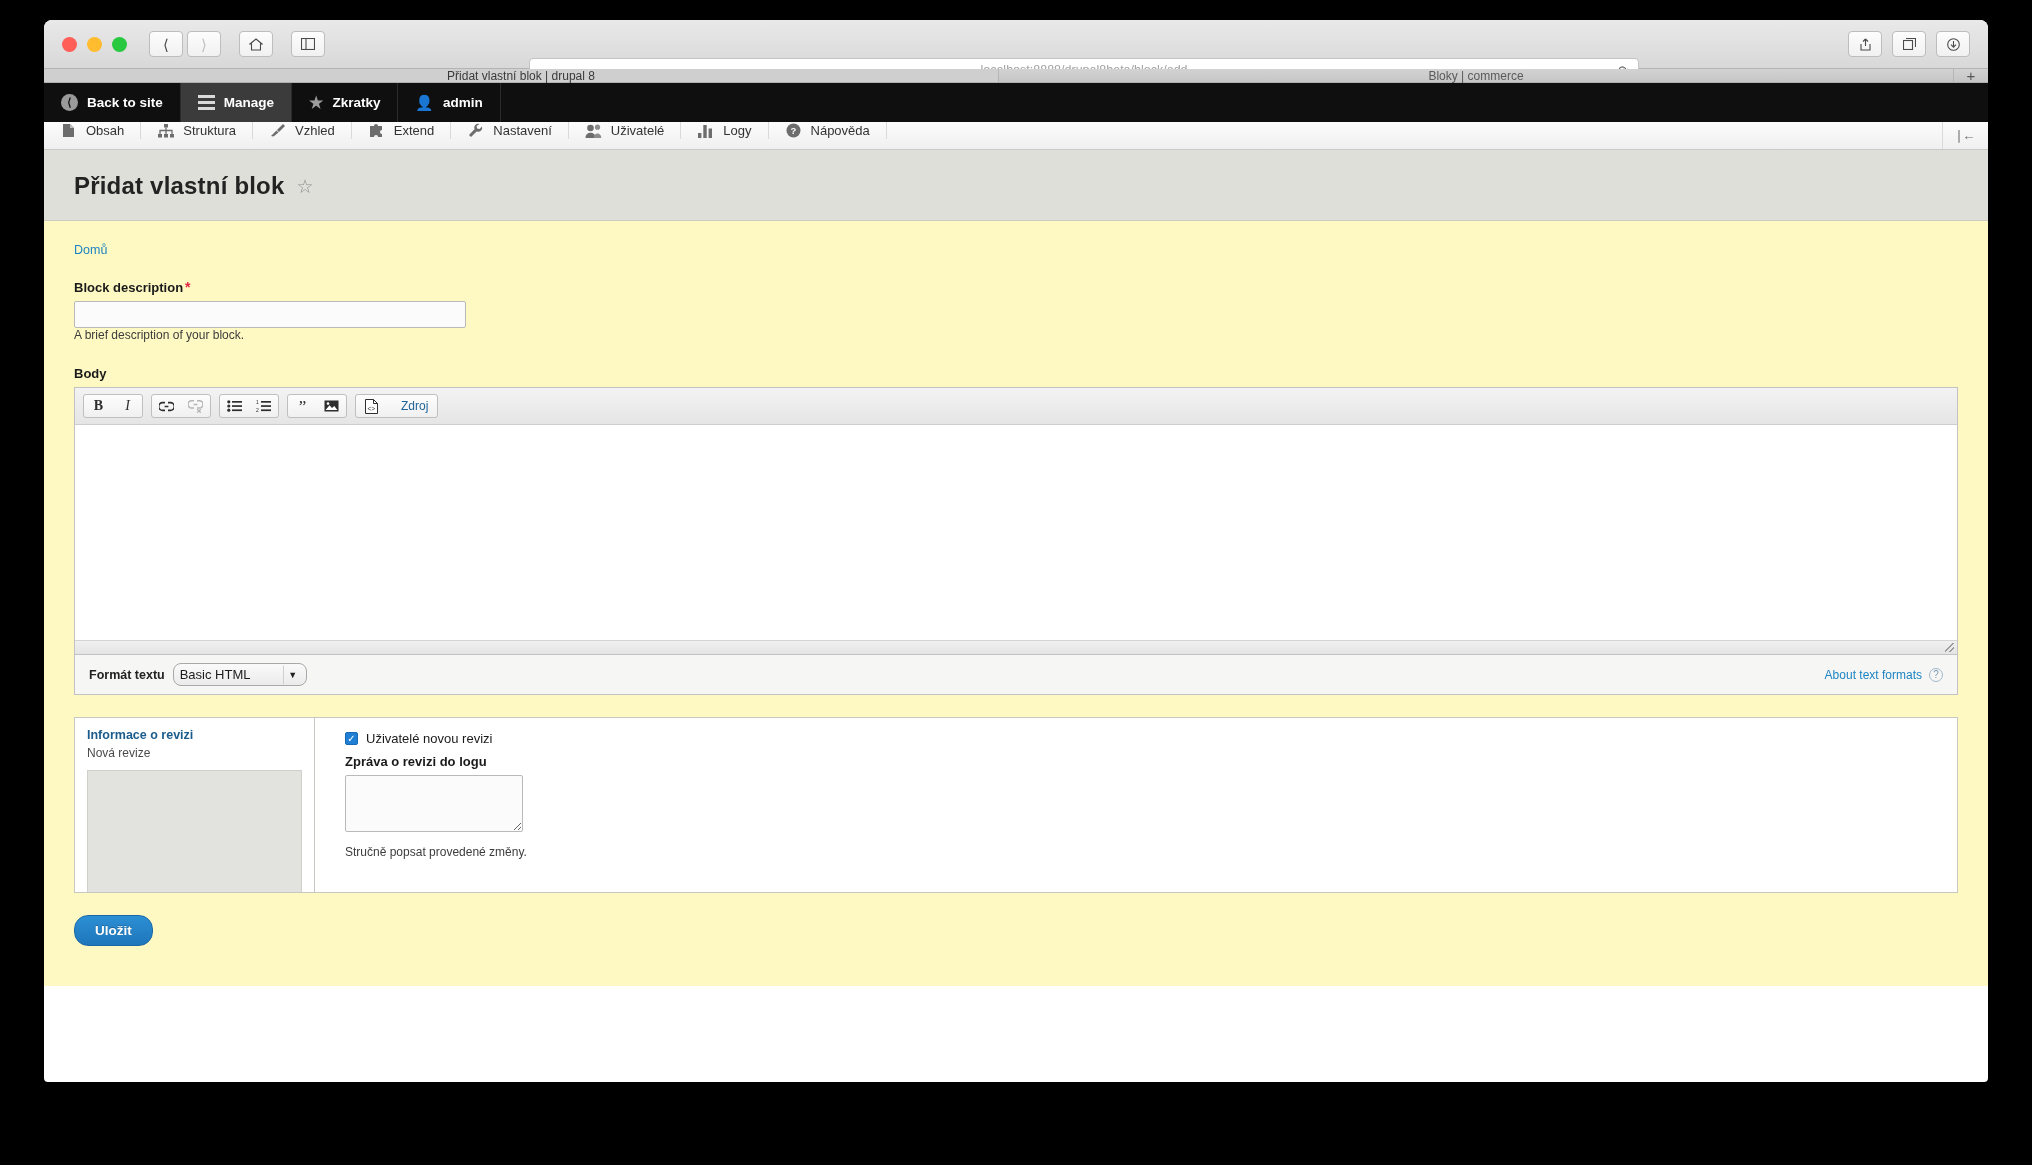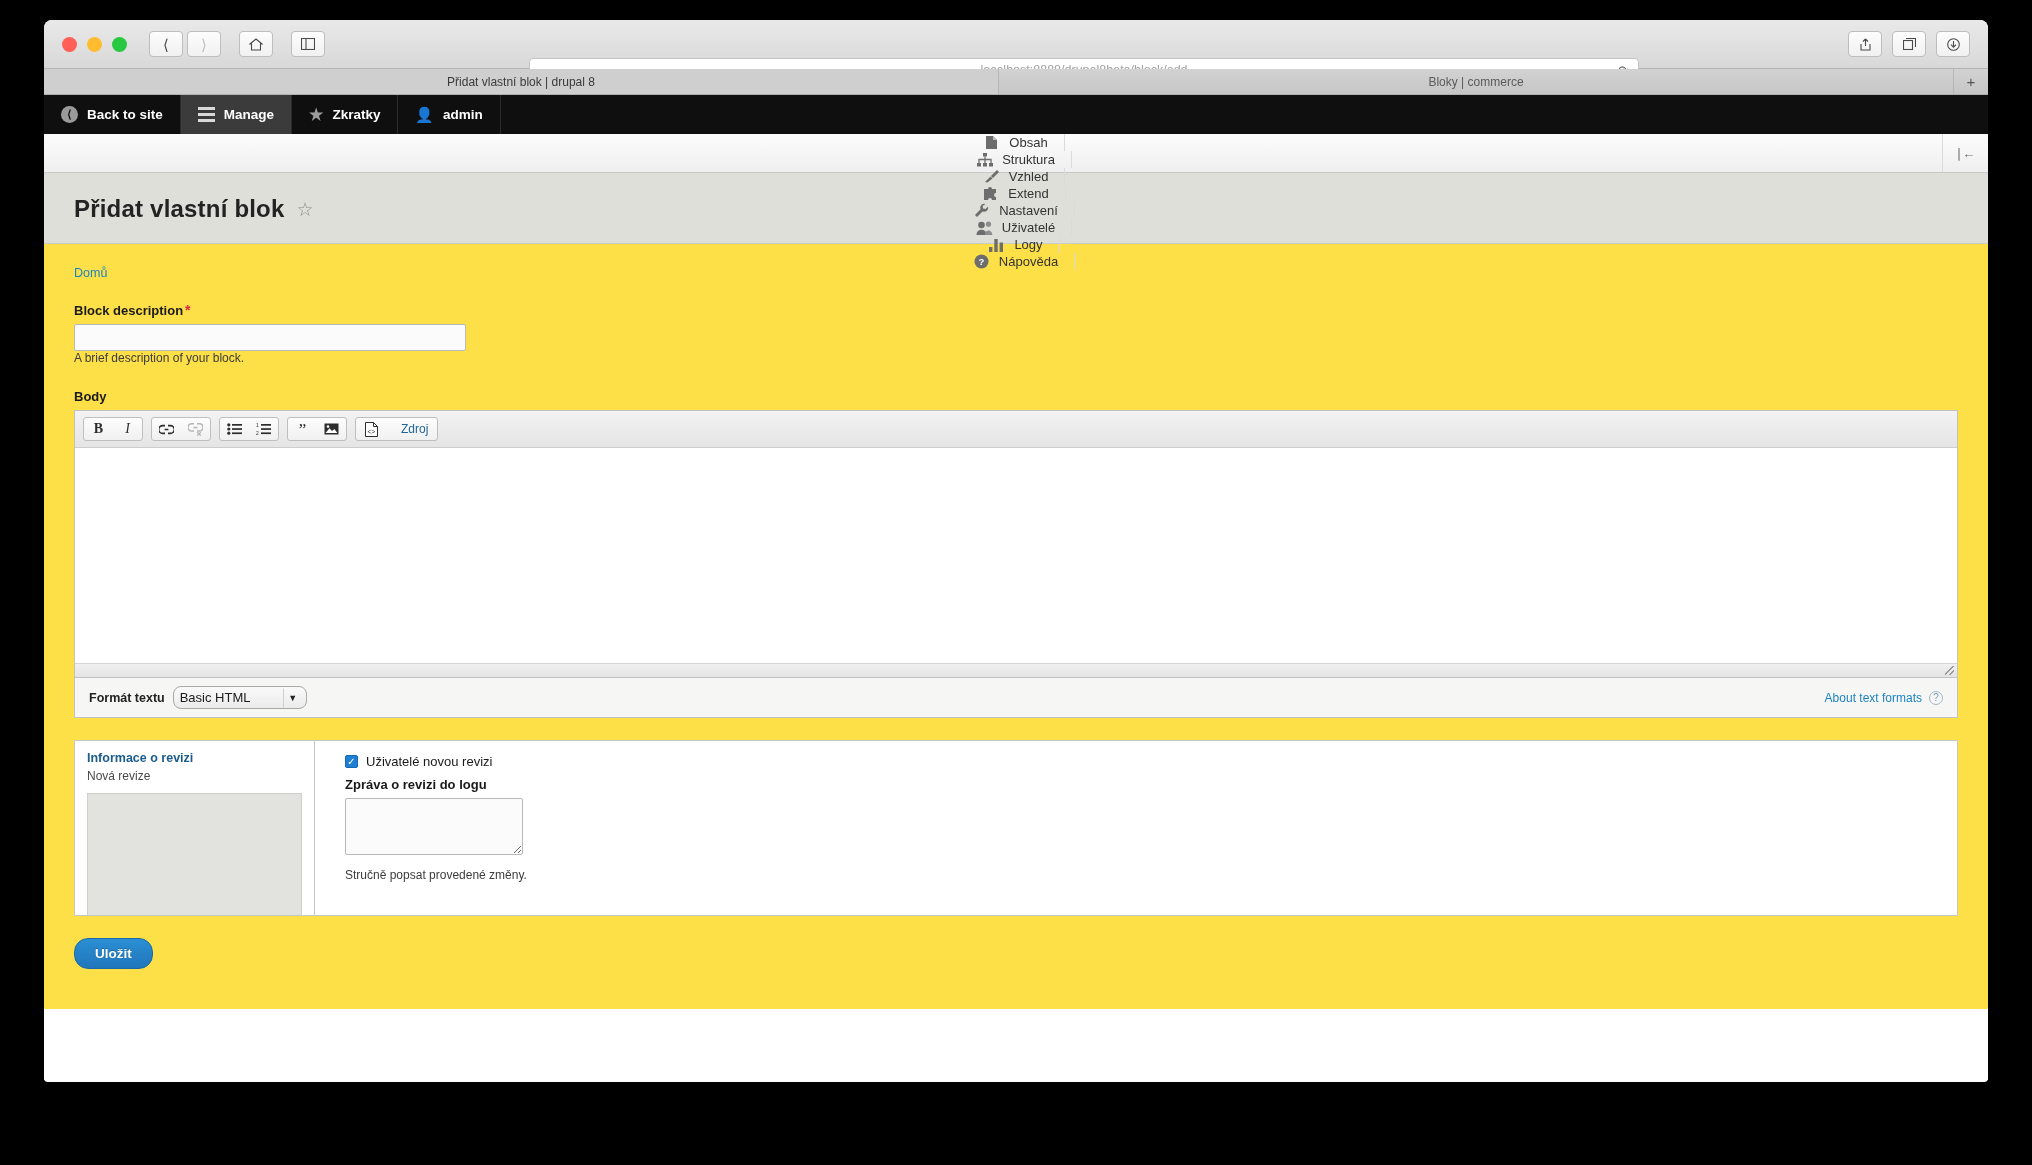--- a/index.html
+++ b/index.html
@@ -55,21 +55,21 @@
   }
   .reload-icon {
     position: absolute; right: 9px; top: 50%; transform: translateY(-50%);
     font-size: 13px; color: #666;
   }
 
   .chrome-right { position: absolute; right: 18px; display: flex; gap: 10px; }
 
   
   .tabbar {
-    height: 26px;
+    height: 14px;
     background: linear-gradient(#dcdcdc,#d0d0d0);
     border-bottom: 1px solid #b0b0b0;
     display: flex; align-items: stretch;
     position: relative;
     justify-content: space-between;
   }
   .tab {
     flex: 1 1 0;
     display: flex; align-items: center; justify-content: center;
     font-size: 12px; color: #3a3a3a;
@@ -106,26 +106,25 @@
     display: flex; align-items: center; justify-content: center;
     font-weight: bold;
   }
   .hamburger { display: flex; flex-direction: column; gap: 3px; }
   .hamburger i { display: block; width: 17px; height: 3px; background: #d9d9d9; }
   .star-glyph { color: #9c9c9c; font-size: 16px; line-height: 1; }
   .person-glyph { color: #a8a8a8; font-size: 15px; line-height: 1; }
 
   
   .d-menu {
-    height: 39px;
+    height: 28px;
     background: linear-gradient(#fcfcfc,#efefef);
     border-bottom: 1px solid #c9c9c9;
-    display: flex; align-items: center;
+    display: flex; align-items: flex-start;
     position: relative;
-    flex-direction: column;
   }
   .d-menu-item {
     display: flex; align-items: center; gap: 9px;
     padding: 0 16px; font-size: 13px; color: #333;
     border-right: 1px solid #dadada;
   }
   .d-menu-item .micon { width: 17px; height: 17px; display: flex; align-items: center; justify-content: center; color: #6d6d6d; }
   .d-menu-right {
     position: absolute; right: 0; top: 0; bottom: 0;
     width: 46px; display: flex; align-items: center; justify-content: center;
@@ -136,21 +135,21 @@
   .page-head {
     background: #dedfd8;
     padding: 22px 0 20px 30px;
     border-bottom: 1px solid #ccccc4;
     display: flex; align-items: center; gap: 12px;
   }
   .page-title { font-size: 24px; font-weight: bold; color: #232323; letter-spacing: .2px; }
   .star-outline { font-size: 19px; color: #8d8d8d; line-height: 1; }
 
   
-  .content { padding: 22px 30px 0 30px; background: #fde047; }
+  .content { padding: 22px 30px 0 30px; background: #fef9c3; }
   .breadcrumb { font-size: 12.5px; color: #1d84c3; margin-bottom: 22px; }
 
   .field-label {
     font-size: 13px; font-weight: bold; color: #1a1a1a;
     margin-bottom: 6px; display: block;
   }
   .req { color: #e02443; font-size: 14px; margin-left: 2px; }
 
   .text-input {
     width: 392px; height: 27px;

